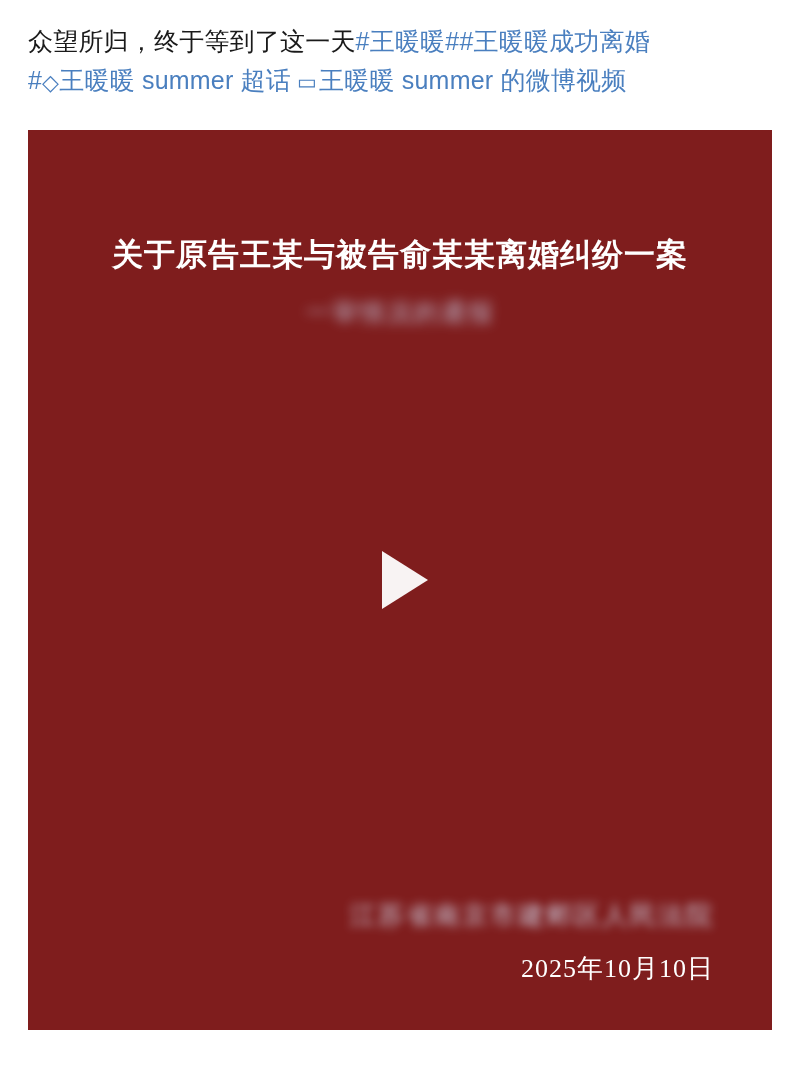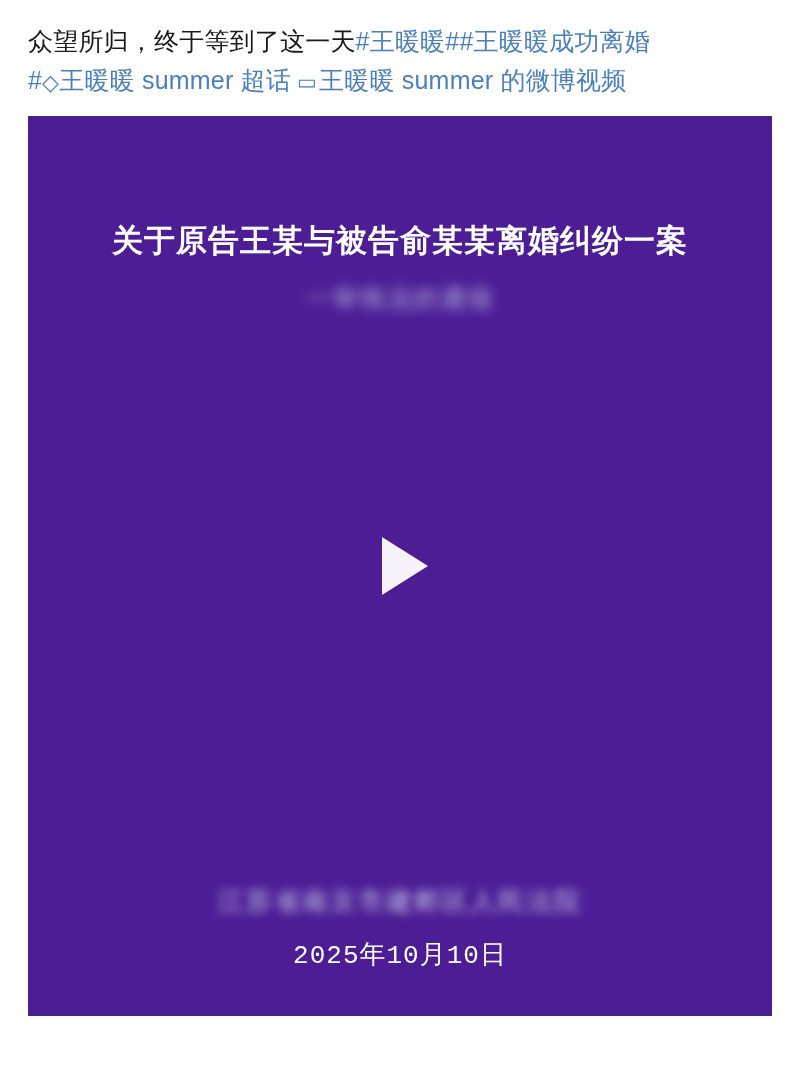--- a/index.html
+++ b/index.html
@@ -41,24 +41,24 @@
   .video-icon {
     display: inline-block;
     color: #4a7fbf;
     font-size: 21px;
     vertical-align: 0px;
     margin: 0 2px 0 6px;
   }
 
   .media-card {
     position: relative;
-    margin: 16px 28px 0 28px;
+    margin: 30px 28px 0 28px;
     width: 744px;
     height: 900px;
-    background: #4c1d95;
+    background: #7f1d1d;
     overflow: hidden;
   }
 
   .doc {
     position: absolute;
     left: 0; top: 0; right: 0; bottom: 0;
     padding: 72px 58px 0 58px;
     color: #ffffff;
   }
 
@@ -91,22 +91,22 @@
     text-indent: 2em;
     color: #f2f5fc;
     letter-spacing: 0.5px;
   }
 
   .doc-footer {
     position: absolute;
     left: 58px;
     right: 58px;
     bottom: 44px;
-    font-family: Liberation Mono, monospace;
-    text-align: center;
+    font-family: Liberation Serif, serif;
+    text-align: right;
   }
   .doc-court {
     font-size: 26px;
     color: #d3ddf1;
     filter: blur(5px);
     opacity: 0.9;
     letter-spacing: 2px;
   }
   .doc-date {
     font-size: 26px;

